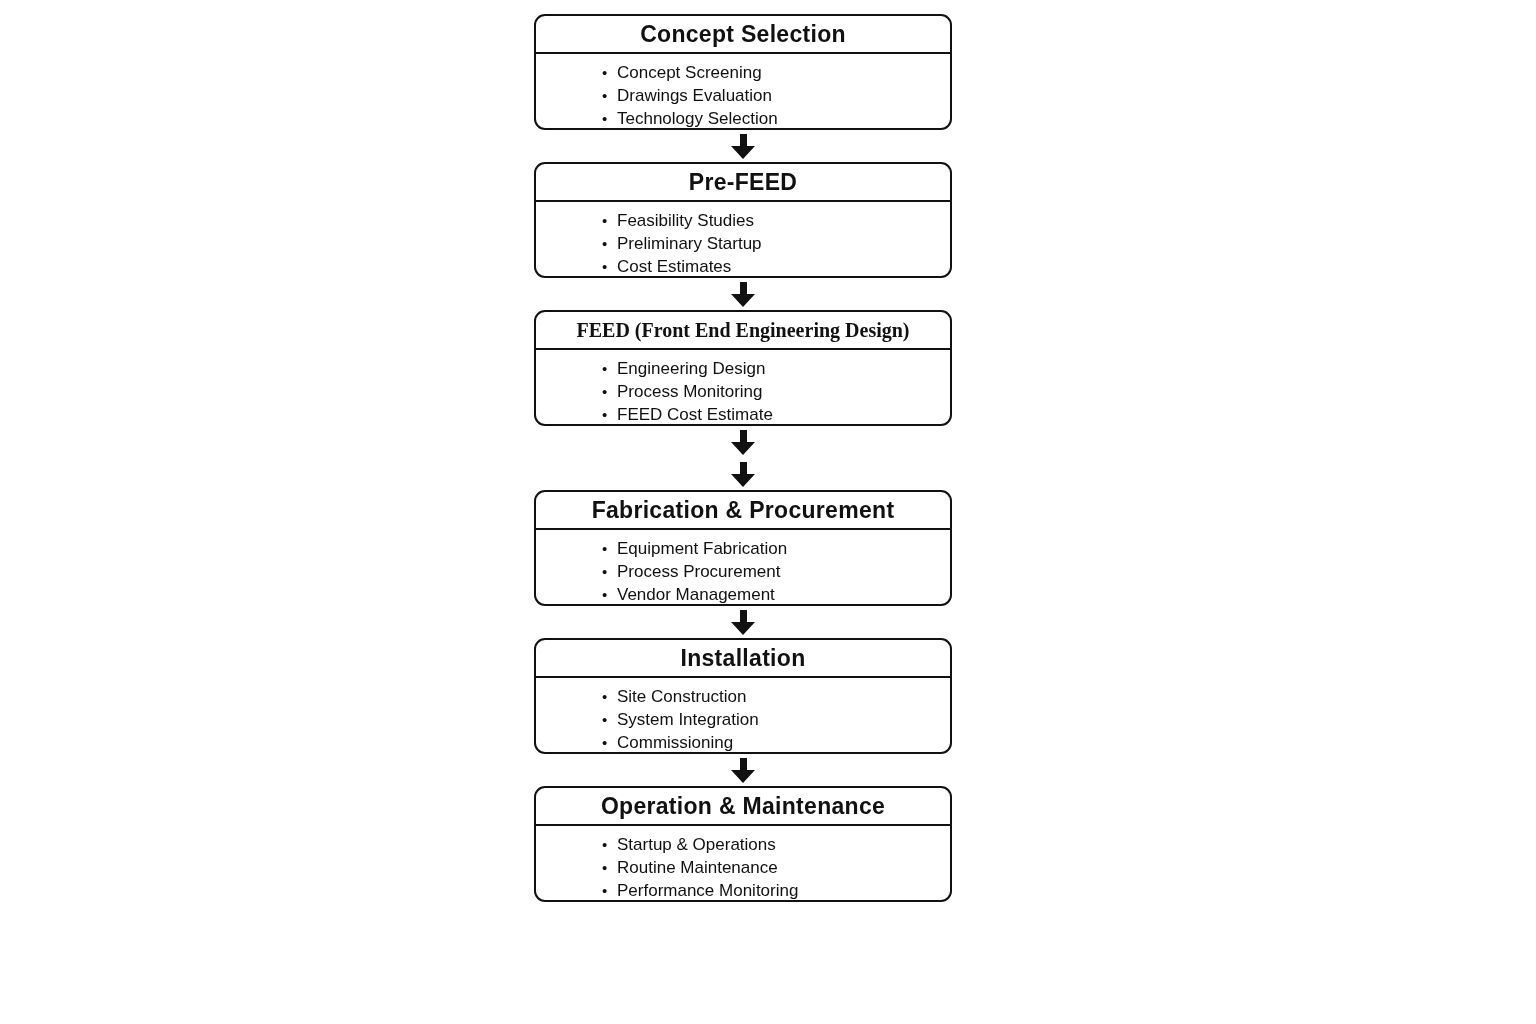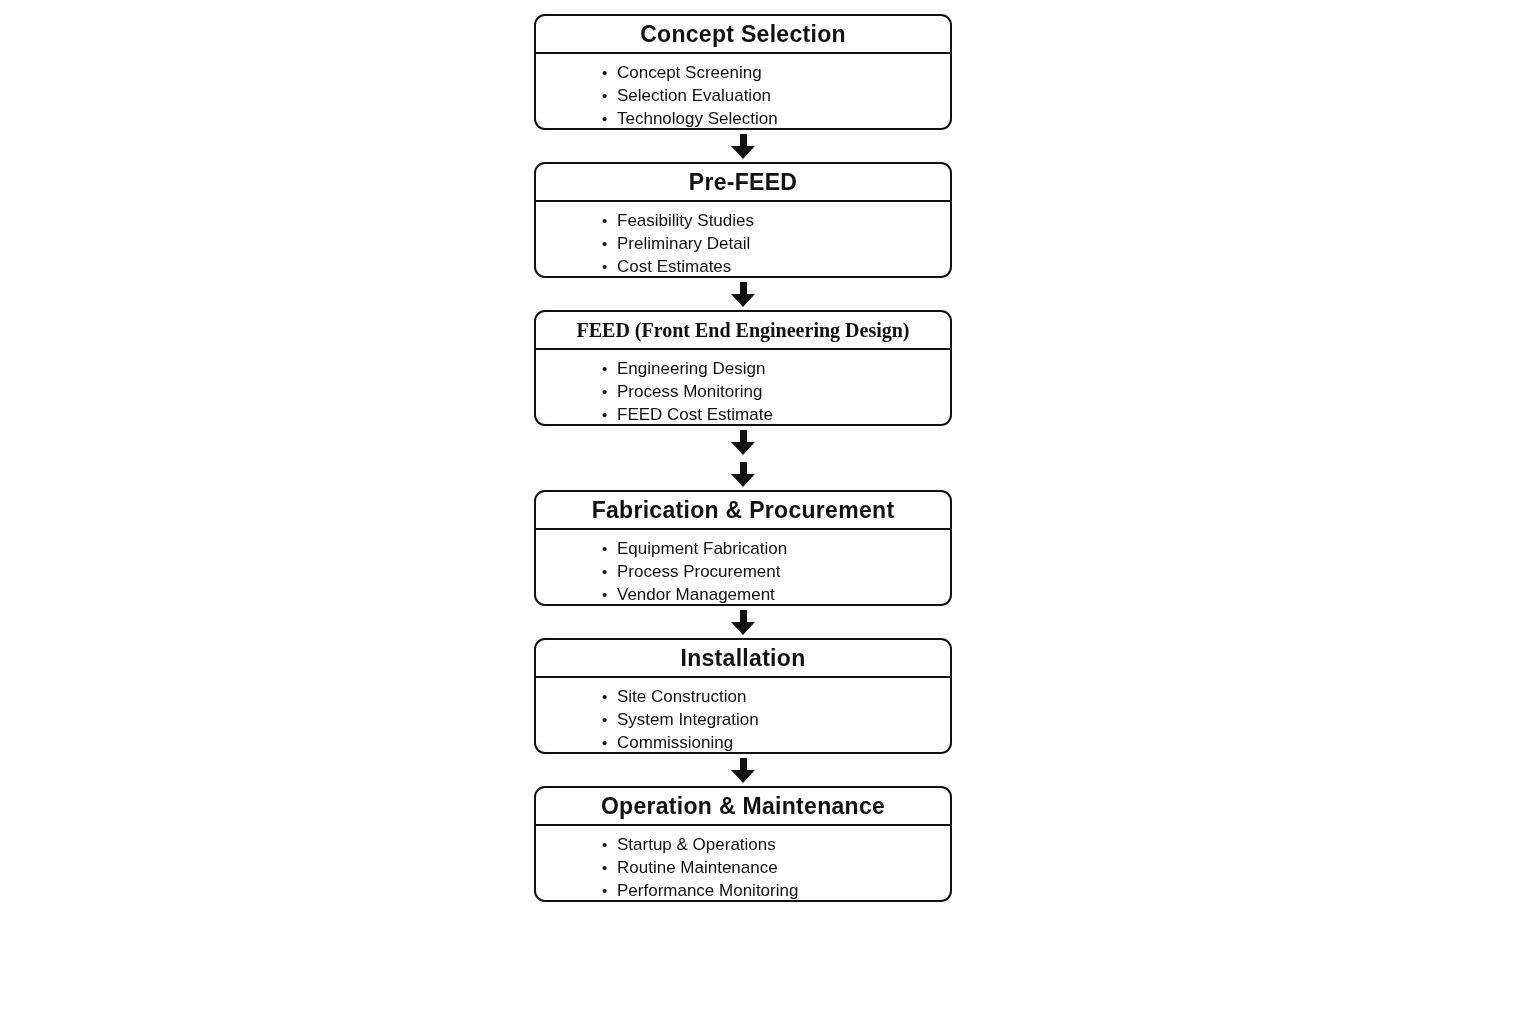--- a/index.html
+++ b/index.html
@@ -97,36 +97,36 @@
 <body>
 
 <div class="canvas">
   <div class="flow">
 
     <div class="stage">
       <div class="stage-box">
         <div class="stage-title">Concept Selection</div>
         <ul class="stage-items">
           <li>Concept Screening</li>
-          <li>Selection Evaluation</li>
+          <li>Drawings Evaluation</li>
           <li>Technology Selection</li>
         </ul>
       </div>
       <div class="arrow">
         <div class="arrow-stem"></div>
         <div class="arrow-head"></div>
       </div>
     </div>
 
     <div class="stage">
       <div class="stage-box">
         <div class="stage-title">Pre-FEED</div>
         <ul class="stage-items">
           <li>Feasibility Studies</li>
-          <li>Preliminary Detail</li>
+          <li>Preliminary Startup</li>
           <li>Cost Estimates</li>
         </ul>
       </div>
       <div class="arrow">
         <div class="arrow-stem"></div>
         <div class="arrow-head"></div>
       </div>
     </div>
 
     <div class="stage">

